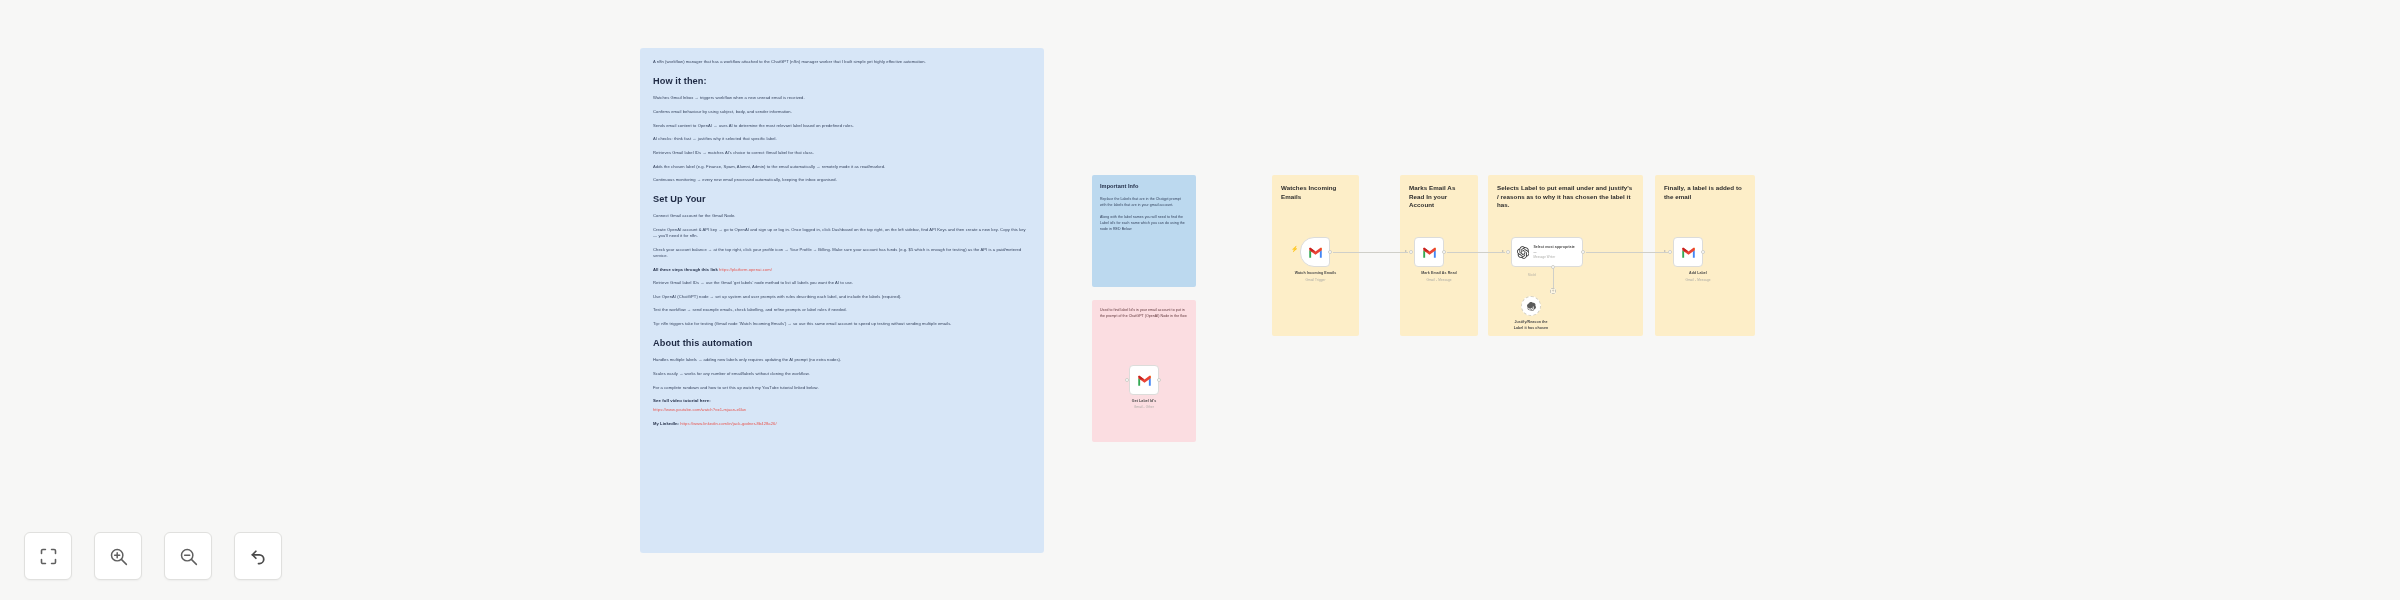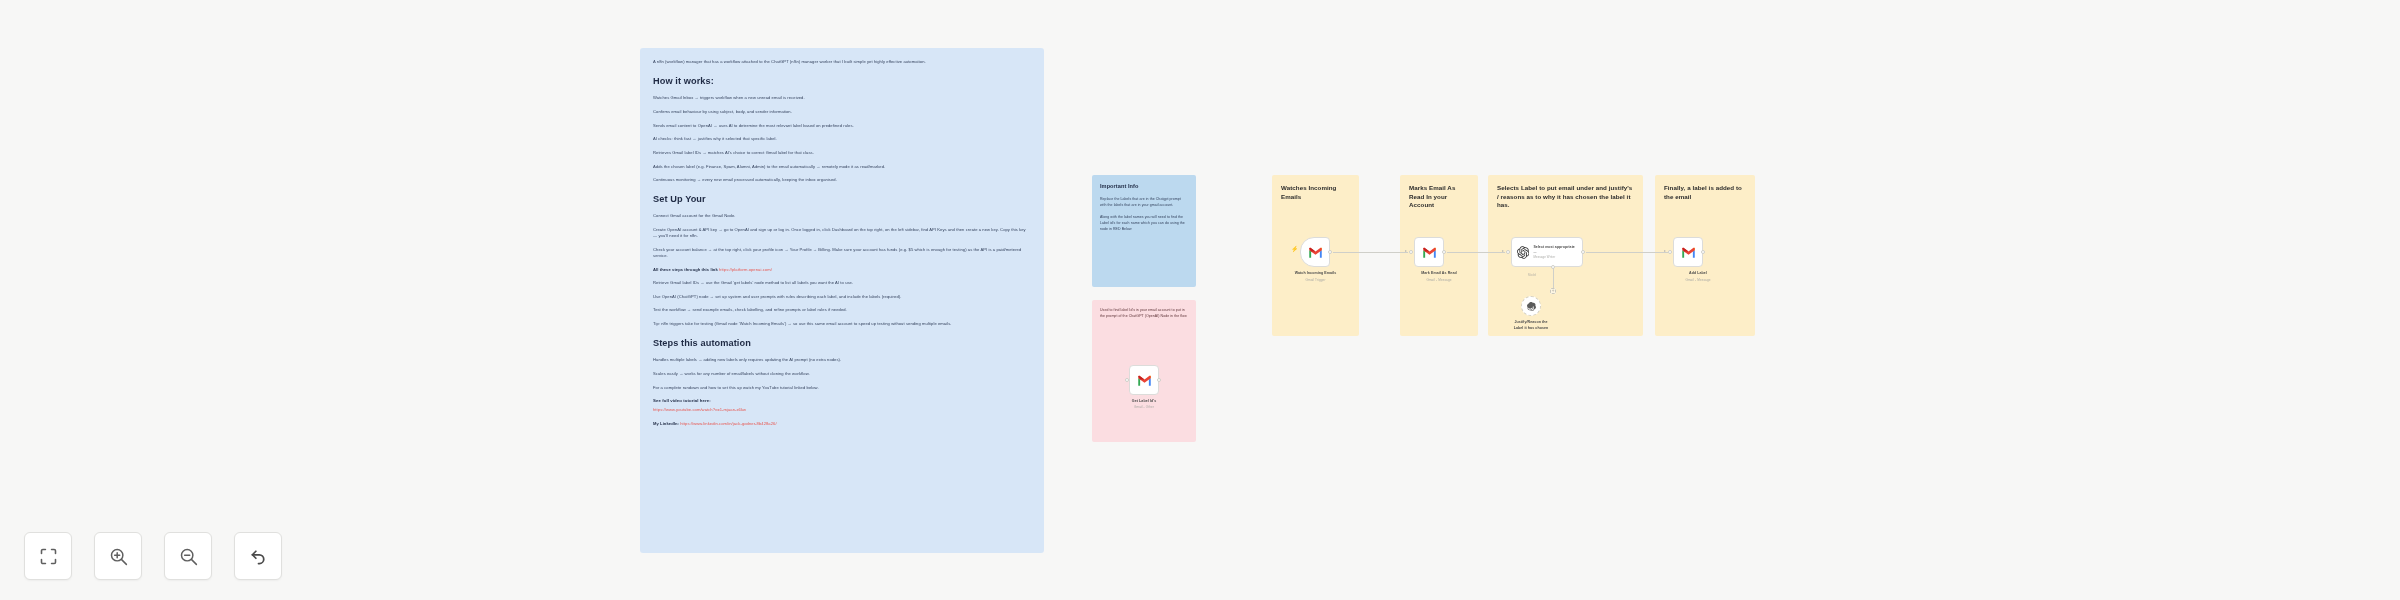--- a/index.html
+++ b/index.html
@@ -218,21 +218,21 @@
   .tb-btn svg { width: 21px; height: 21px; }
 </style>
 </head>
 <body>
 
 <div id="canvas">
 
   <div class="doc-note">
     <div class="doc-intro">A n8n (workflow) manager that has a workflow attached to the ChatGPT (nSn) manager worker that I built simple yet highly effective automation.</div>
 
-    <div class="doc-h">How it works:</div>
+    <div class="doc-h">How it then:</div>
     <div class="doc-li">Watches Gmail Inbox → triggers workflow when a new unread email is received.</div>
     <div class="doc-li">Confirms email behaviour by using subject, body, and sender information.</div>
     <div class="doc-li">Sends email content to OpenAI → uses AI to determine the most relevant label based on predefined rules.</div>
     <div class="doc-li">AI checks: think fast → justifies why it selected that specific label.</div>
     <div class="doc-li">Retrieves Gmail label IDs → matches AI's choice to correct Gmail label for that class.</div>
     <div class="doc-li">Adds the chosen label (e.g. Finance, Spam, Alumni, Admin) to the email automatically → remotely mode it as read/marked.</div>
     <div class="doc-li">Continuous monitoring → every new email processed automatically, keeping the inbox organised.</div>
 
     <div class="doc-h">Set Up Your</div>
     <div class="doc-li">Connect Gmail account for the Gmail Node.</div>
@@ -240,21 +240,21 @@
     <div class="doc-sub">Check your account balance → at the top right, click your profile icon → Your Profile → Billing. Make sure your account has funds (e.g. $5 which is enough for testing) as the API is a paid/metered service.</div>
     <div class="doc-li">
       <span class="doc-strong">All these steps through this link</span>
       <span class="doc-link">https://platform.openai.com/</span>
     </div>
     <div class="doc-li">Retrieve Gmail label IDs → use the Gmail 'get labels' node method to list all labels you want the AI to use.</div>
     <div class="doc-li">Use OpenAI (ChatGPT) node → set up system and user prompts with rules describing each label, and include the labels (required).</div>
     <div class="doc-li">Test the workflow → send example emails, check labelling, and refine prompts or label rules if needed.</div>
     <div class="doc-li">Tip: n8n triggers take for testing (Gmail node 'Watch Incoming Emails') → so use this same email account to speed up testing without sending multiple emails.</div>
 
-    <div class="doc-h">Steps this automation</div>
+    <div class="doc-h">About this automation</div>
     <div class="doc-li">Handles multiple labels → adding new labels only requires updating the AI prompt (no extra nodes).</div>
     <div class="doc-li">Scales easily → works for any number of email/labels without cloning the workflow.</div>
     <div class="doc-li">For a complete rundown and how to set this up watch my YouTube tutorial linked below.</div>
 
     <div class="doc-bold-line">See full video tutorial here:</div>
     <div class="doc-link-line">https://www.youtube.com/watch?v=1-mjaan-x6kw</div>
     <div class="doc-li">
       <span class="doc-strong">My LinkedIn:</span>
       <span class="doc-link">https://www.linkedin.com/in/jack-godner-8b428a26/</span>
     </div>

